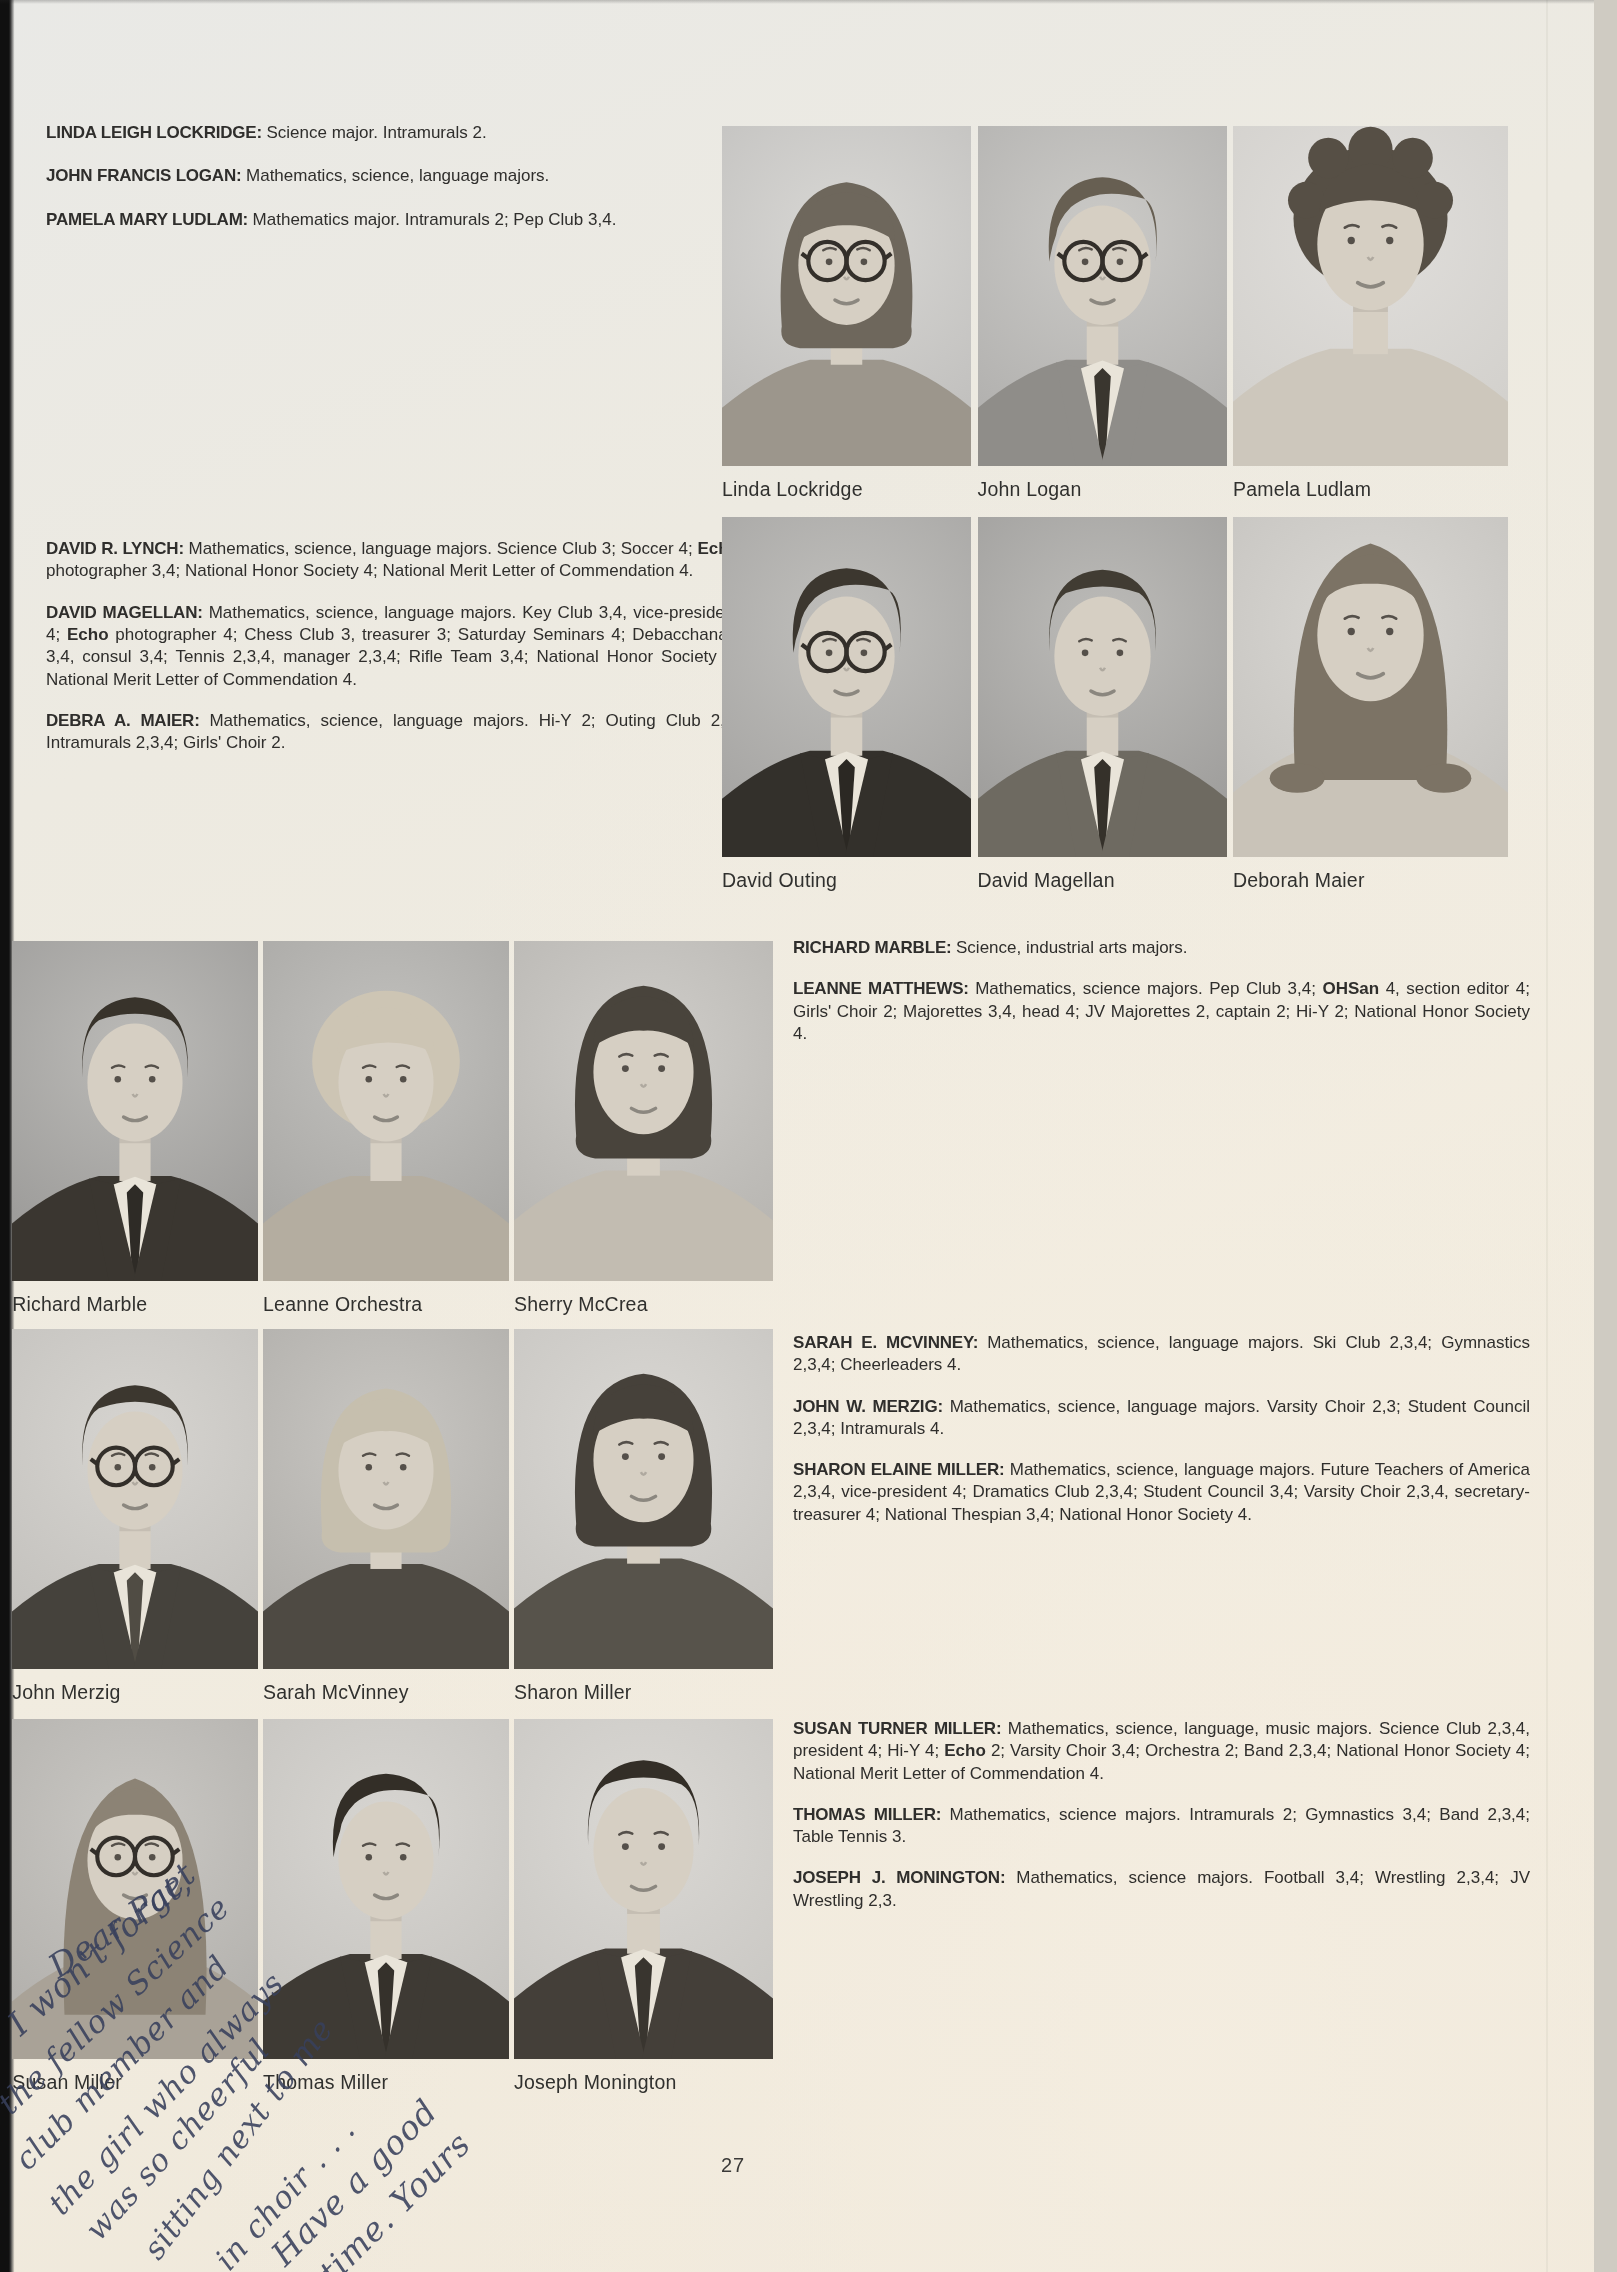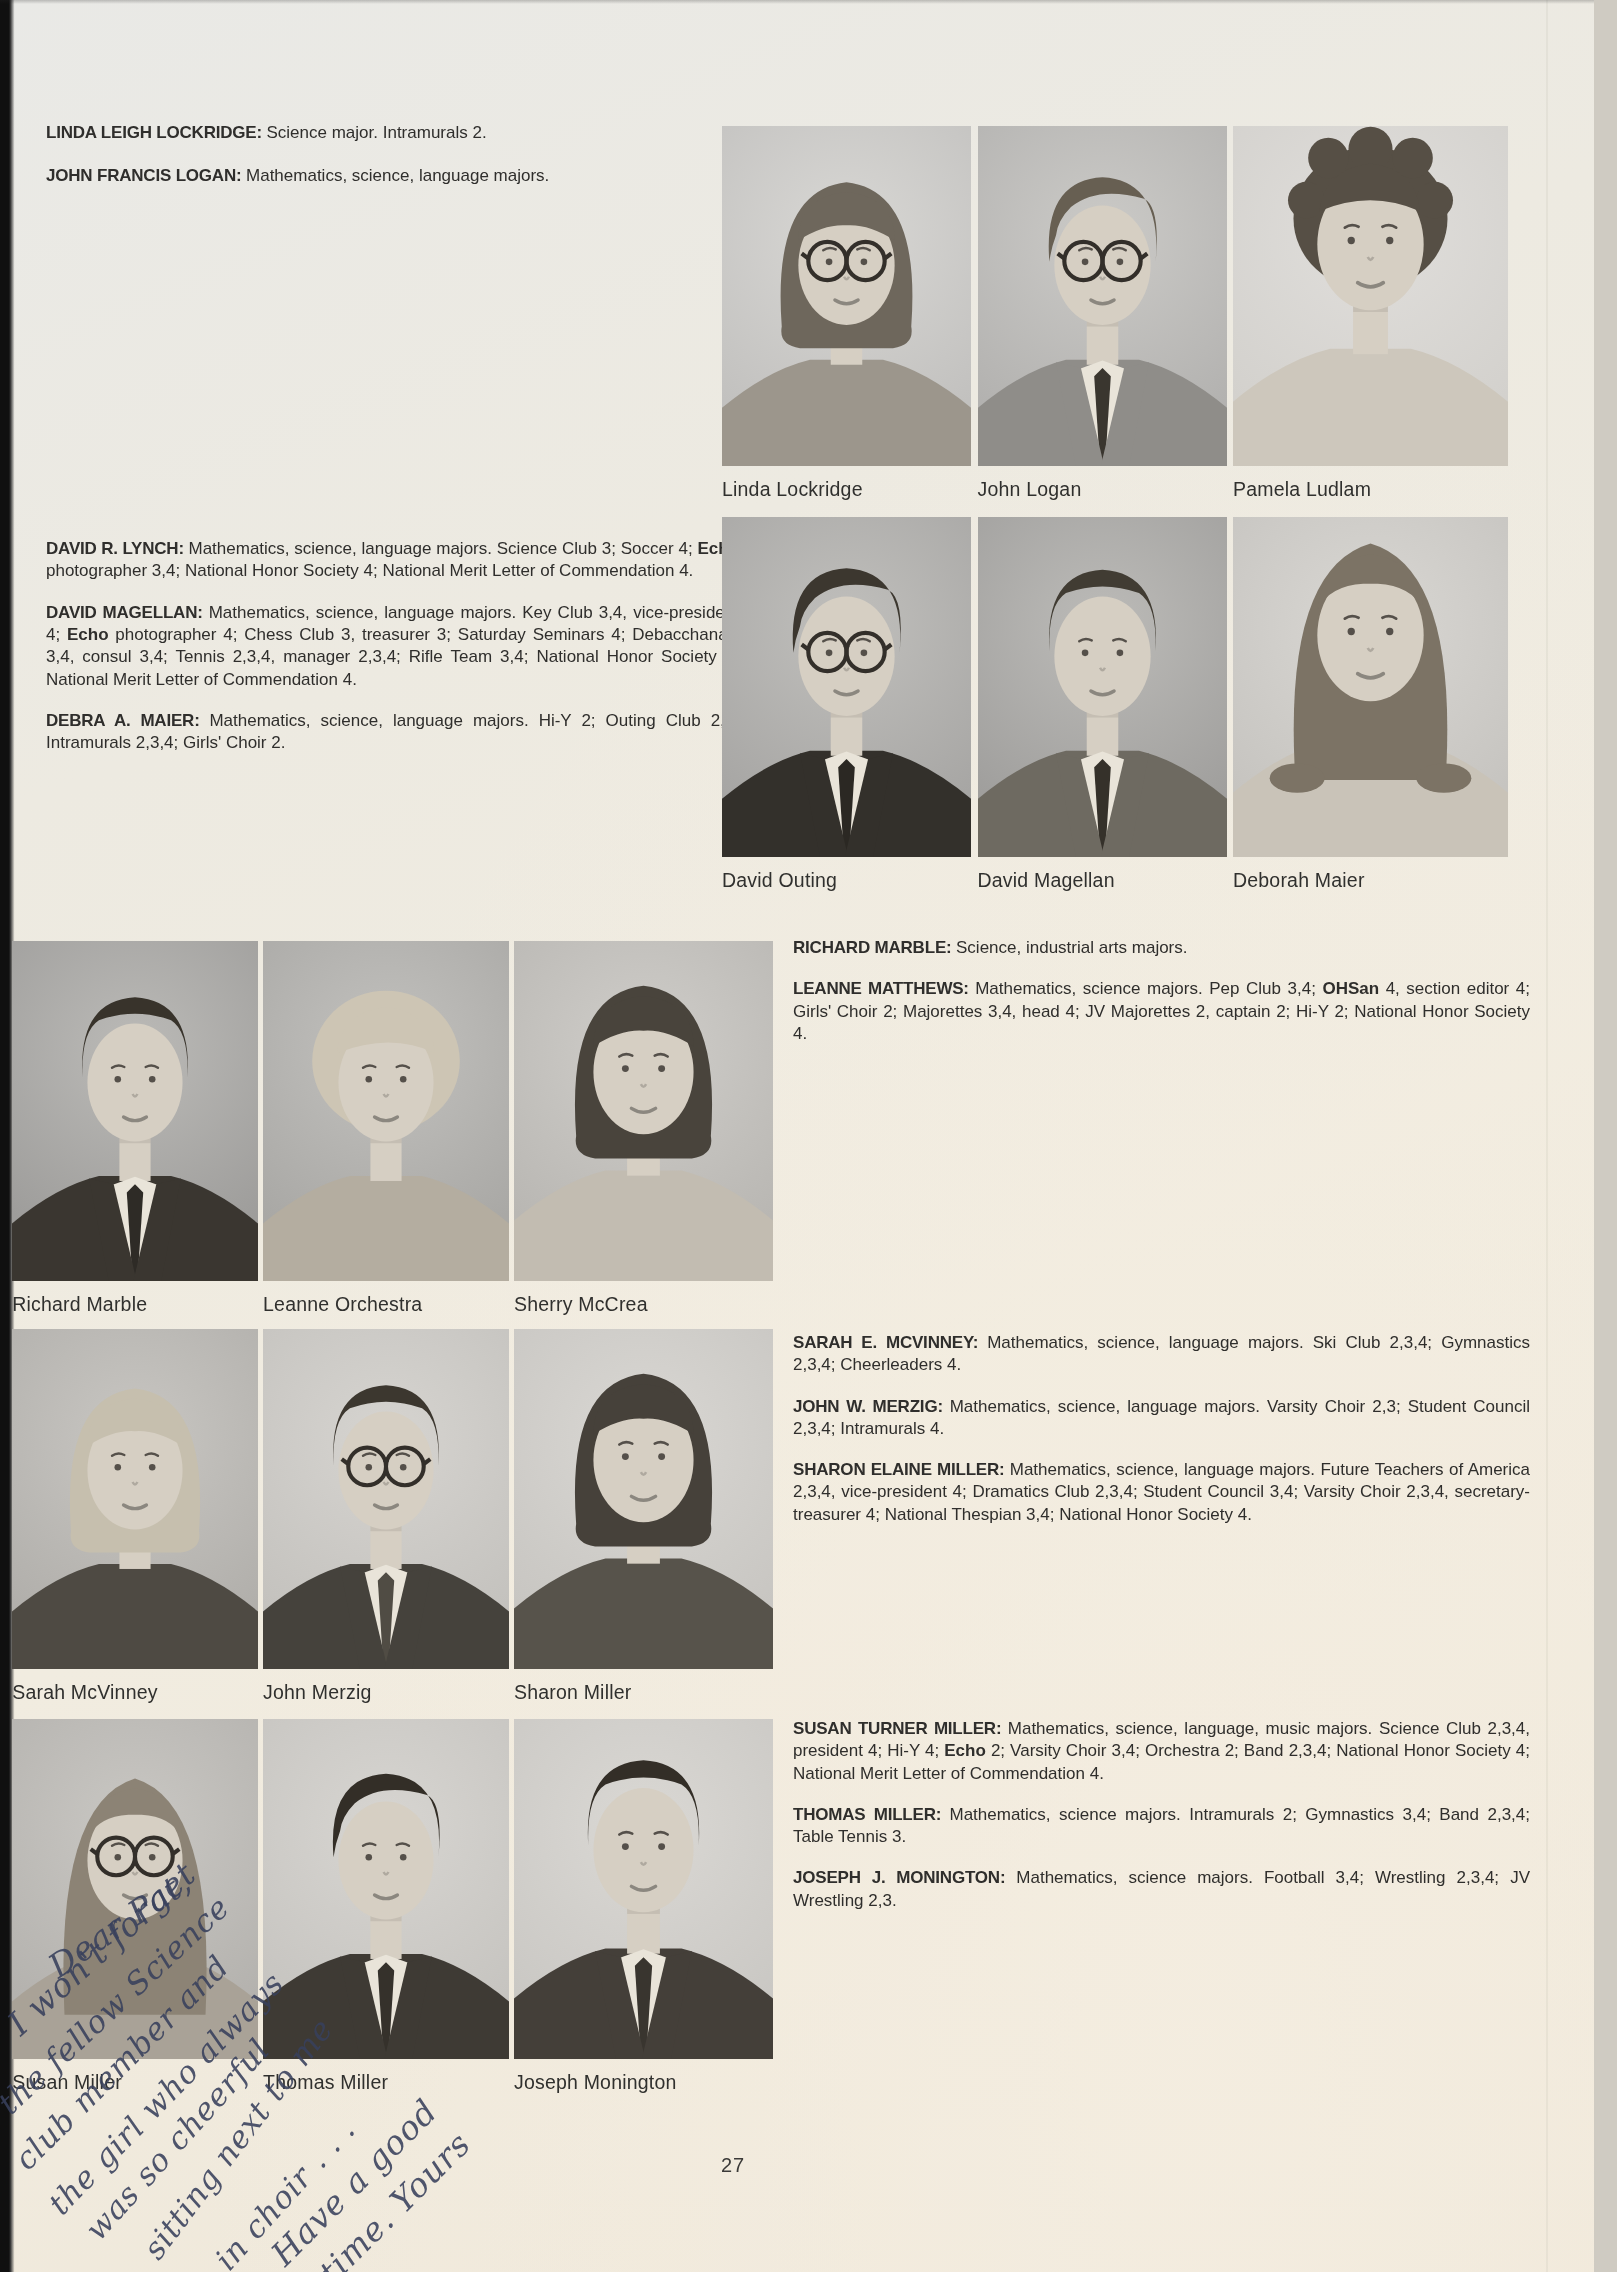--- a/index.html
+++ b/index.html
@@ -46,20 +46,21 @@
 <body>
 
 <div class="page">
   <div class="edge-left"></div>
   <div class="edge-top"></div>
   <div class="crease"></div>
 
   <section class="roster roster-a" style="left:46px;top:122px;width:691px">
       <p class="entry"><span class="ename">LINDA LEIGH LOCKRIDGE: </span><span class="edetails">Science major. Intramurals 2.</span></p>
       <p class="entry"><span class="ename">JOHN FRANCIS LOGAN: </span><span class="edetails">Mathematics, science, language majors.</span></p>
+      <p class="entry"><span class="ename">PAMELA MARY LUDLAM: </span><span class="edetails">Mathematics major. Intramurals 2; Pep Club 3,4.</span></p>
     </section>
 
   <div class="photo-row grid-right" style="left:722px;top:126px">
       <figure class="photo">
         <div class="frame" style="background: radial-gradient(circle at 50% 32%, rgb(216, 215, 212), rgb(194, 193, 191) 78%);">
           <svg viewBox="0 0 300 430" preserveAspectRatio="xMidYMax slice" width="100%" height="100%">
             <path d="M-14,430 L-14,372 Q48,316 106,302 L194,302 Q252,316 314,372 L314,430 Z" fill="#9c968c"></path>
             <rect x="131" y="236" width="38" height="72" fill="#d6cfc3"></rect>
             <rect x="131" y="236" width="38" height="26" fill="rgba(0,0,0,0.08)"></rect>
             <path d="M72,262 Q60,98 150,88 Q240,98 228,262 Q232,284 206,288 L94,288 Q68,284 72,262 Z" fill="#6e675c"></path>
@@ -284,40 +285,20 @@
       </figure>
     </div>
 
   <section class="roster" style="left:793px;top:937px;width:737px">
       <p class="entry"><span class="ename">RICHARD MARBLE: </span><span class="edetails">Science, industrial arts majors.</span></p>
       <p class="entry"><span class="ename">LEANNE MATTHEWS: </span><span class="edetails">Mathematics, science majors. Pep Club 3,4; <b>OHSan</b> 4, section editor 4; Girls' Choir 2; Majorettes 3,4, head 4; JV Majorettes 2, captain 2; Hi-Y 2; National Honor Society 4.</span></p>
     </section>
 
   <div class="photo-row grid-left" style="left:12.2px;top:1329px">
       <figure class="photo">
-        <div class="frame" style="background: radial-gradient(circle at 50% 32%, rgb(200, 198, 194), rgb(177, 175, 171) 78%);">
-          <svg viewBox="0 0 300 430" preserveAspectRatio="xMidYMax slice" width="100%" height="100%">
-            <path d="M-14,430 L-14,372 Q48,316 106,302 L194,302 Q252,316 314,372 L314,430 Z" fill="#4e4a43"></path>
-            <rect x="131" y="236" width="38" height="72" fill="#d6cfc3"></rect>
-            <rect x="131" y="236" width="38" height="26" fill="rgba(0,0,0,0.08)"></rect>
-            <path d="M72,262 Q60,98 150,88 Q240,98 228,262 Q232,284 206,288 L94,288 Q68,284 72,262 Z" fill="#c6bfae"></path>
-            <ellipse cx="150" cy="188" rx="58" ry="72" fill="#d6cfc3"></ellipse>
-            <g fill="#55504a">
-              <circle cx="129" cy="184" r="4"></circle>
-              <circle cx="171" cy="184" r="4"></circle>
-            </g>
-            <path d="M122,170 Q129,165 137,169 M163,169 Q171,165 178,170" stroke="#55504a" stroke-width="3" fill="none" stroke-linecap="round"></path>
-            <path d="M147,202 Q150,208 153,202" stroke="rgba(0,0,0,0.18)" stroke-width="3" fill="none"></path>
-            <path d="M136,230 Q150,239 164,230" stroke="rgba(0,0,0,0.35)" stroke-width="4" fill="none" stroke-linecap="round"></path>
-            <path d="M92,158 Q92,106 150,100 Q208,106 208,158 Q176,138 150,140 Q124,138 92,158 Z" fill="#c6bfae"></path>
-          </svg>
-        </div>
-        <figcaption>Sarah McVinney</figcaption>
-      </figure>
-      <figure class="photo">
         <div class="frame" style="background: radial-gradient(circle at 50% 32%, rgb(214, 212, 208), rgb(196, 194, 190) 78%);">
           <svg viewBox="0 0 300 430" preserveAspectRatio="xMidYMax slice" width="100%" height="100%">
             <path d="M-14,430 L-14,372 Q48,316 106,302 L194,302 Q252,316 314,372 L314,430 Z" fill="#45423c"></path>
             <rect x="131" y="236" width="38" height="72" fill="#d6cfc3"></rect>
             <rect x="131" y="236" width="38" height="26" fill="rgba(0,0,0,0.08)"></rect>
             <path d="M150,303 L122,313 L150,430 L178,313 Z" fill="#e9e4d9"></path>
             <path d="M150,312 L140,322 L147,430 L153,430 L160,322 Z" fill="#504c44"></path>
             <path d="M124,312 L94,305 L118,430 L152,430 Z" fill="#45423c"></path>
             <path d="M176,312 L206,305 L182,430 L148,430 Z" fill="#45423c"></path>
             <ellipse cx="150" cy="188" rx="58" ry="72" fill="#d6cfc3"></ellipse>
@@ -330,20 +311,40 @@
             <path d="M136,230 Q150,239 164,230" stroke="rgba(0,0,0,0.35)" stroke-width="4" fill="none" stroke-linecap="round"></path>
             <path d="M86,182 Q80,88 150,84 Q220,88 214,182 Q216,126 194,112 Q150,96 106,112 Q84,126 86,182 Z" fill="#3c372f"></path>
             <g stroke="#332f2a" stroke-width="5" fill="none">
               <circle cx="127" cy="183" r="23"></circle>
               <circle cx="173" cy="183" r="23"></circle>
               <path d="M104,180 L96,174 M196,180 L204,174 M148,178 Q150,176 152,178"></path>
             </g>
           </svg>
         </div>
         <figcaption>John Merzig</figcaption>
+      </figure>
+      <figure class="photo">
+        <div class="frame" style="background: radial-gradient(circle at 50% 32%, rgb(200, 198, 194), rgb(177, 175, 171) 78%);">
+          <svg viewBox="0 0 300 430" preserveAspectRatio="xMidYMax slice" width="100%" height="100%">
+            <path d="M-14,430 L-14,372 Q48,316 106,302 L194,302 Q252,316 314,372 L314,430 Z" fill="#4e4a43"></path>
+            <rect x="131" y="236" width="38" height="72" fill="#d6cfc3"></rect>
+            <rect x="131" y="236" width="38" height="26" fill="rgba(0,0,0,0.08)"></rect>
+            <path d="M72,262 Q60,98 150,88 Q240,98 228,262 Q232,284 206,288 L94,288 Q68,284 72,262 Z" fill="#c6bfae"></path>
+            <ellipse cx="150" cy="188" rx="58" ry="72" fill="#d6cfc3"></ellipse>
+            <g fill="#55504a">
+              <circle cx="129" cy="184" r="4"></circle>
+              <circle cx="171" cy="184" r="4"></circle>
+            </g>
+            <path d="M122,170 Q129,165 137,169 M163,169 Q171,165 178,170" stroke="#55504a" stroke-width="3" fill="none" stroke-linecap="round"></path>
+            <path d="M147,202 Q150,208 153,202" stroke="rgba(0,0,0,0.18)" stroke-width="3" fill="none"></path>
+            <path d="M136,230 Q150,239 164,230" stroke="rgba(0,0,0,0.35)" stroke-width="4" fill="none" stroke-linecap="round"></path>
+            <path d="M92,158 Q92,106 150,100 Q208,106 208,158 Q176,138 150,140 Q124,138 92,158 Z" fill="#c6bfae"></path>
+          </svg>
+        </div>
+        <figcaption>Sarah McVinney</figcaption>
       </figure>
       <figure class="photo">
         <div class="frame" style="background: radial-gradient(circle at 50% 32%, rgb(217, 215, 211), rgb(200, 198, 194) 78%);">
           <svg viewBox="0 0 300 430" preserveAspectRatio="xMidYMax slice" width="100%" height="100%">
             <path d="M-14,430 L-14,372 Q48,316 106,302 L194,302 Q252,316 314,372 L314,430 Z" fill="#57534b"></path>
             <rect x="131" y="236" width="38" height="72" fill="#d6cfc3"></rect>
             <rect x="131" y="236" width="38" height="26" fill="rgba(0,0,0,0.08)"></rect>
             <path d="M72,262 Q60,98 150,88 Q240,98 228,262 Q232,284 206,288 L94,288 Q68,284 72,262 Z" fill="#46413a"></path>
             <ellipse cx="150" cy="188" rx="58" ry="72" fill="#d6cfc3"></ellipse>
             <g fill="#55504a">

